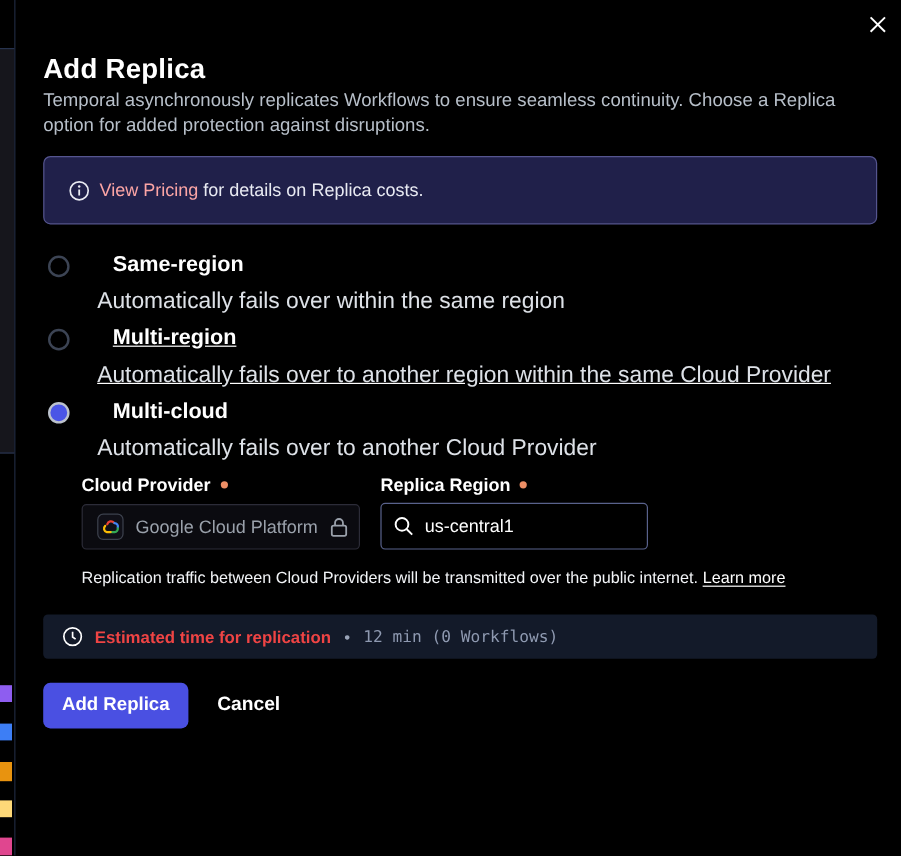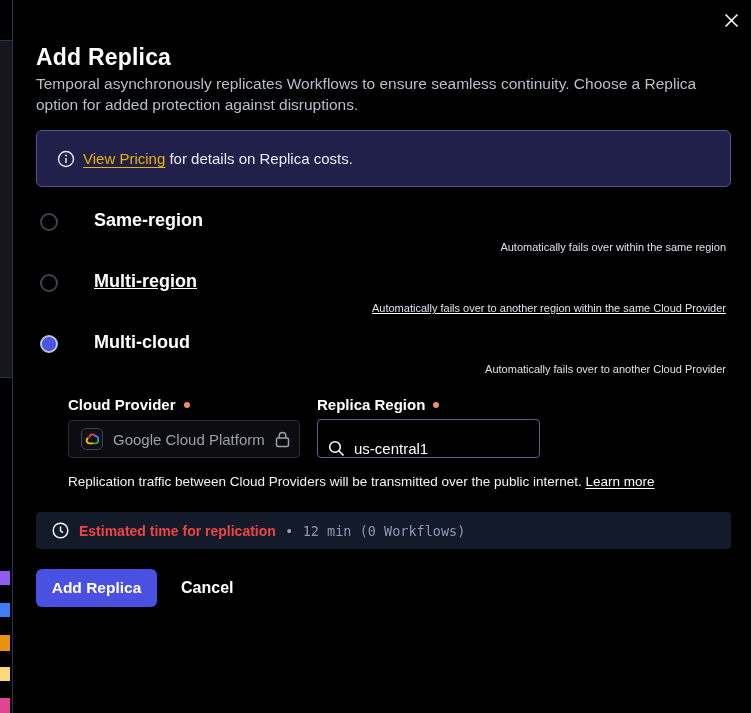--- a/index.html
+++ b/index.html
@@ -20,45 +20,45 @@
   .close-btn { position:absolute; top:8px; right:8px; width:24px; height:24px; cursor:pointer;
     display:flex; align-items:center; justify-content:center; }
   .close-btn svg { stroke:#fff; }
 
   .title { position:absolute; left:23px; top:44px; font-size:23px; font-weight:700; letter-spacing:.2px; }
   .desc { position:absolute; left:23px; top:73px; width:676px; font-size:15.5px; line-height:21px; color:#b7bfc9; }
 
   .pricing-banner { position:absolute; left:23px; top:130px; width:695px; height:57px;
     background:#20204a; border:1px solid #55558f; border-radius:6px;
     display:flex; align-items:center; padding:0 20px; gap:8px; font-size:15px; color:#e8eaf2; }
-  .pricing-banner a { color:#eab308; text-decoration:underline; text-underline-offset:3px; cursor:pointer; }
+  .pricing-banner a { color:#fca5a5; text-underline-offset:3px; cursor:pointer; }
   .info-ic { flex:0 0 auto; display:flex; }
 
   .option { position:absolute; left:23px; width:690px; }
   .radio { position:absolute; left:4px; top:3px; width:18px; height:18px; border-radius:50%;
     border:2px solid #3c4454; background:transparent; cursor:pointer; }
   .option.selected .radio { background:#4a55e6; border:2px solid #bcc2cc; }
   .opt-label { margin-left:58px; font-size:18px; font-weight:700; color:#fff; cursor:pointer; display:block; }
-  .opt-desc { margin-left:45px; margin-top:10px; font-size:11px; color:#dde1e7;text-align:right; }
+  .opt-desc { margin-left:45px; margin-top:10px; font-size:19px; color:#dde1e7; }
 
   .field-label { position:absolute; top:396px; font-size:15px; font-weight:700; color:#fff; }
   .req-dot { display:inline-block; width:6px; height:6px; border-radius:50%; background:#ee8f66;
     margin-left:8px; vertical-align:2px; }
 
   .provider-field { position:absolute; left:55px; top:420px; width:232px; height:38px;
     background:#0b0b10; border:1px solid #2c2c38; border-radius:4px;
     display:flex; align-items:center; padding:1px 12px; gap:10px; }
   .gcp-badge { width:22px; height:22px; border:1px solid #3d424e; border-radius:5px; background:#101018;
     display:flex; align-items:center; justify-content:center; flex:0 0 auto; }
   .provider-name { font-size:15px; color:#9aa1ab; flex:1 1 auto; white-space:nowrap; }
   .lock-ic { flex:0 0 auto; display:flex; }
 
   .region-field { position:absolute; left:304px; top:419px; width:223px; height:39px;
     background:#000; border:1px solid #59628c; border-radius:4px;
-    display:flex; align-items:flex-end; padding:0 10px; gap:9px; }
+    display:flex; align-items:center; padding:0 10px; gap:9px; }
   .region-input { background:transparent; border:none; outline:none; color:#fff;
     font-size:15px; font-family:"Liberation Sans", sans-serif; width:100%; }
 
   .traffic-note { position:absolute; left:55px; top:474px; font-size:13.5px; color:#f2f4f7; }
   .traffic-note a { color:#fff; text-decoration:underline; text-underline-offset:2px; cursor:pointer; }
 
   .estimate-banner { position:absolute; left:23px; top:512px; width:695px; height:37px;
     background:#131a29; border-radius:4px; display:flex; align-items:center; padding:0 16px; gap:10px; }
   .estimate-banner .est-label { font-size:14px; font-weight:700; color:#ef4444; }
   .estimate-banner .est-sep { color:#9aa4b8; font-size:14px; margin:0 1px; }

